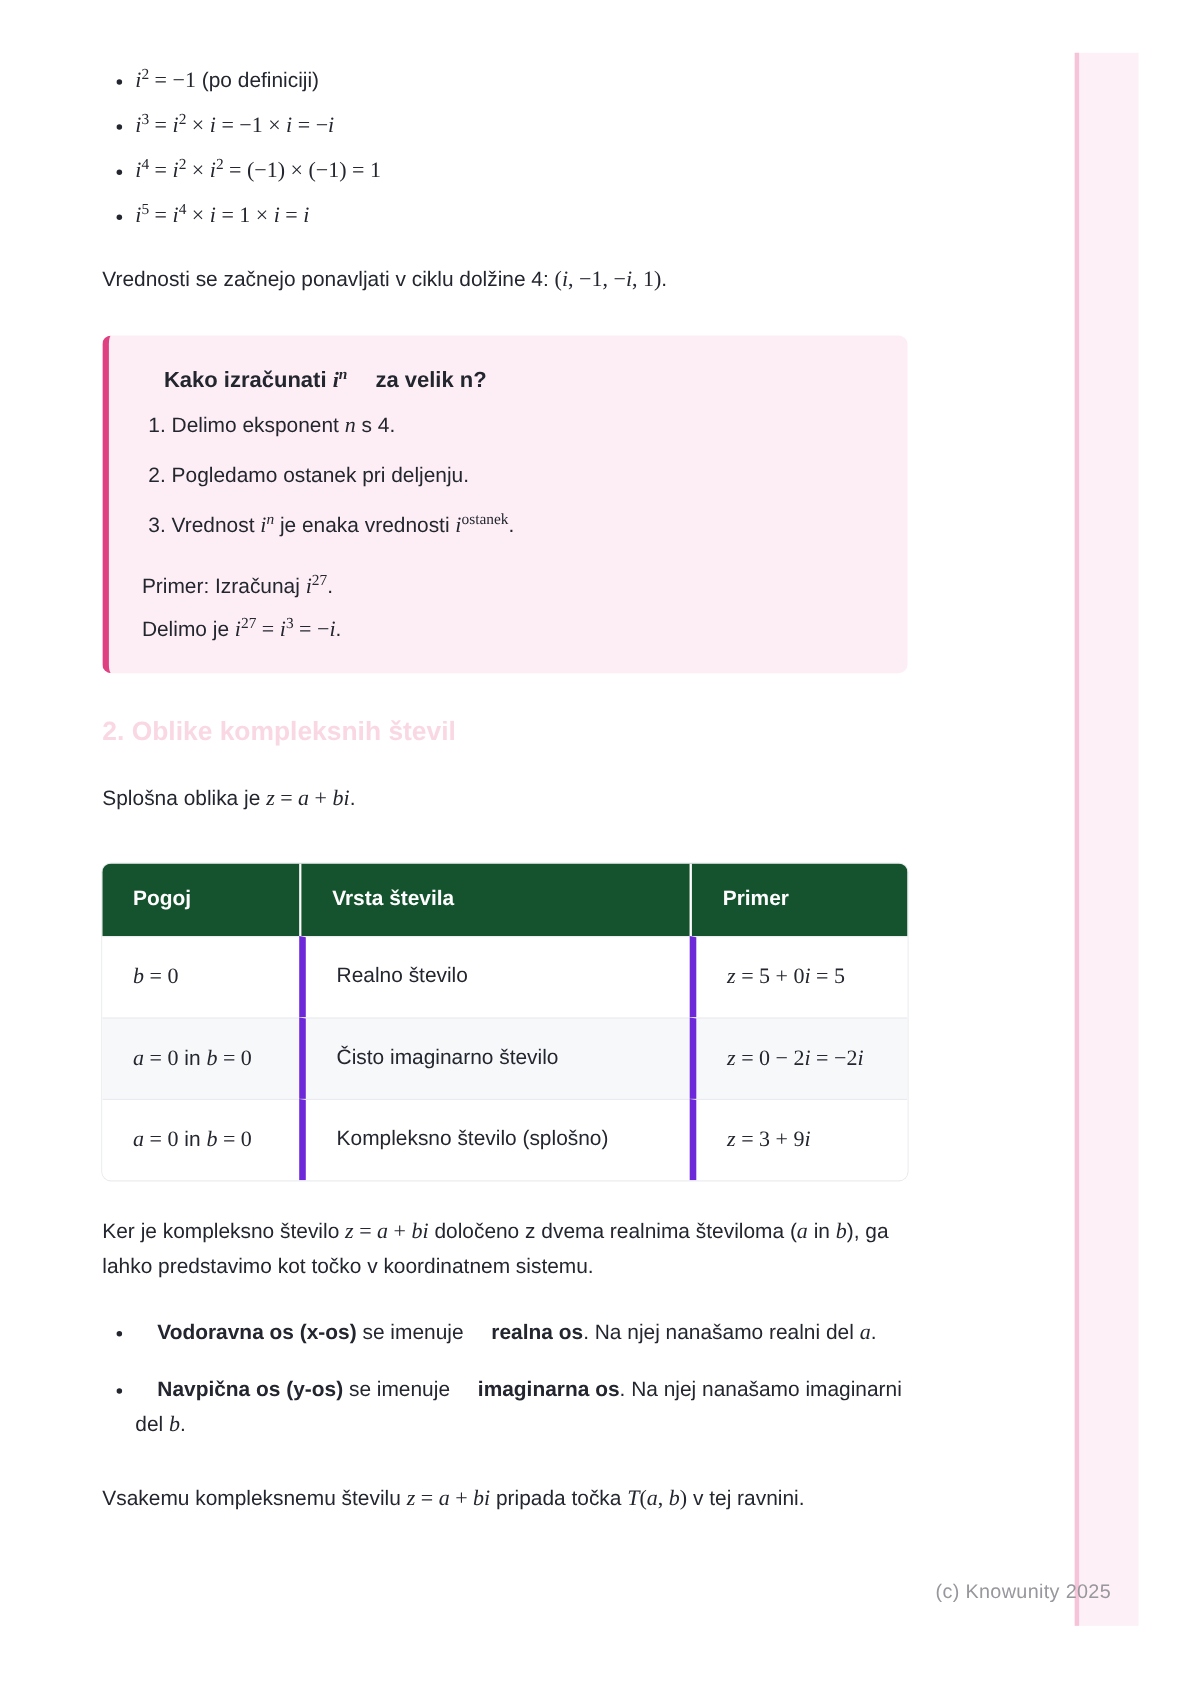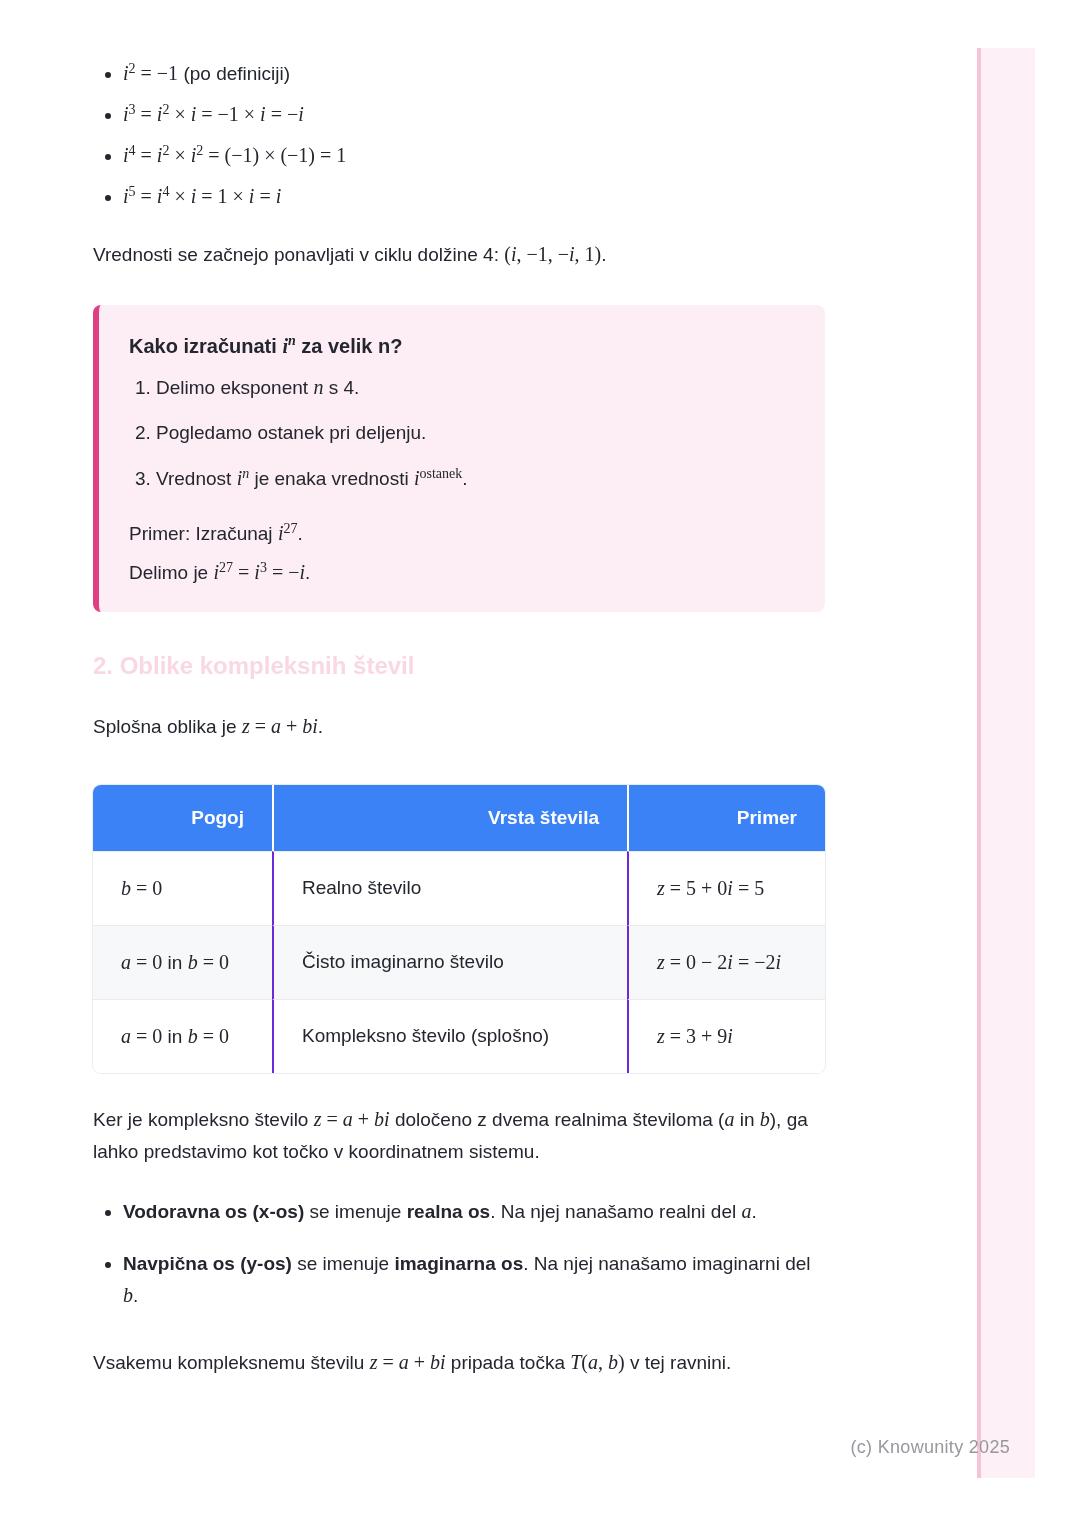--- a/index.html
+++ b/index.html
@@ -4,21 +4,21 @@
 <style>
   html,body { margin:0; padding:0; }
   body {
     width:1080px; height:1528px; background:#ffffff; position:relative;
     font-family:"Liberation Sans", sans-serif; color:#23262e; overflow:hidden;
   }
   .content { position:absolute; left:93px; top:12px; width:732px; }
 
   
   .seg-txt { }
-  .seg-bld { font-weight:700; }
+  .seg-bld { font-weight:700;margin-left:20px; }
   .seg-mi  { font-family:"Liberation Serif", serif; font-style:italic; font-size:20px; }
   .seg-mr  { font-family:"Liberation Serif", serif; font-size:20px; }
   sup.seg-supr { font-family:"Liberation Serif", serif; font-size:14px; line-height:0; }
   sup.seg-supi { font-family:"Liberation Serif", serif; font-style:italic; font-size:14px; line-height:0; }
 
   ul.math-list { list-style:disc; padding-left:30px; margin:50px 0 0 0; font-size:19px; }
   ul.math-list li { margin-bottom:18px; }
 
   .para { font-size:19px; line-height:1.65; margin:30px 0 0 0; }
 
@@ -32,26 +32,26 @@
   .callout .ex-line { font-size:19px; margin:8px 0 0 0; line-height:1.55; }
 
   h2.section-heading { font-size:24px; font-weight:700; color:#f9d8e4; margin:40px 0 0 0; }
 
   table.data-table {
     width:732px; margin-top:42px; border-collapse:separate; border-spacing:0;
     font-size:19px; border-radius:8px; overflow:hidden;
     box-shadow:0 0 0 1px #e9ebee;
   }
   table.data-table th {
-    background:#3b82f6; color:#ffffff; text-align:right; font-weight:700;
+    background:#14532d; color:#ffffff; text-align:left; font-weight:700;
     padding:22px 28px; font-size:19px;
   }
   table.data-table th + th { border-left:2px solid #ffffff; }
   table.data-table td { padding:25px 28px; border-top:1px solid #e9ebee; background:#ffffff; }
-  table.data-table td + td { border-left:2px solid #6d28d9; }
+  table.data-table td + td { border-left:6px solid #6d28d9; }
   table.data-table tr.alt td { background:#f7f8fa; }
   table.data-table th:nth-child(1) { width:123px; }
   table.data-table th:nth-child(2) { width:297px; }
 
   ul.bold-list { list-style:disc; padding-left:30px; margin:28px 0 0 0; font-size:19px; }
   ul.bold-list li { margin-bottom:20px; line-height:1.65; }
 
   .outro { margin-top:34px; }
 
   .side-stripe {

